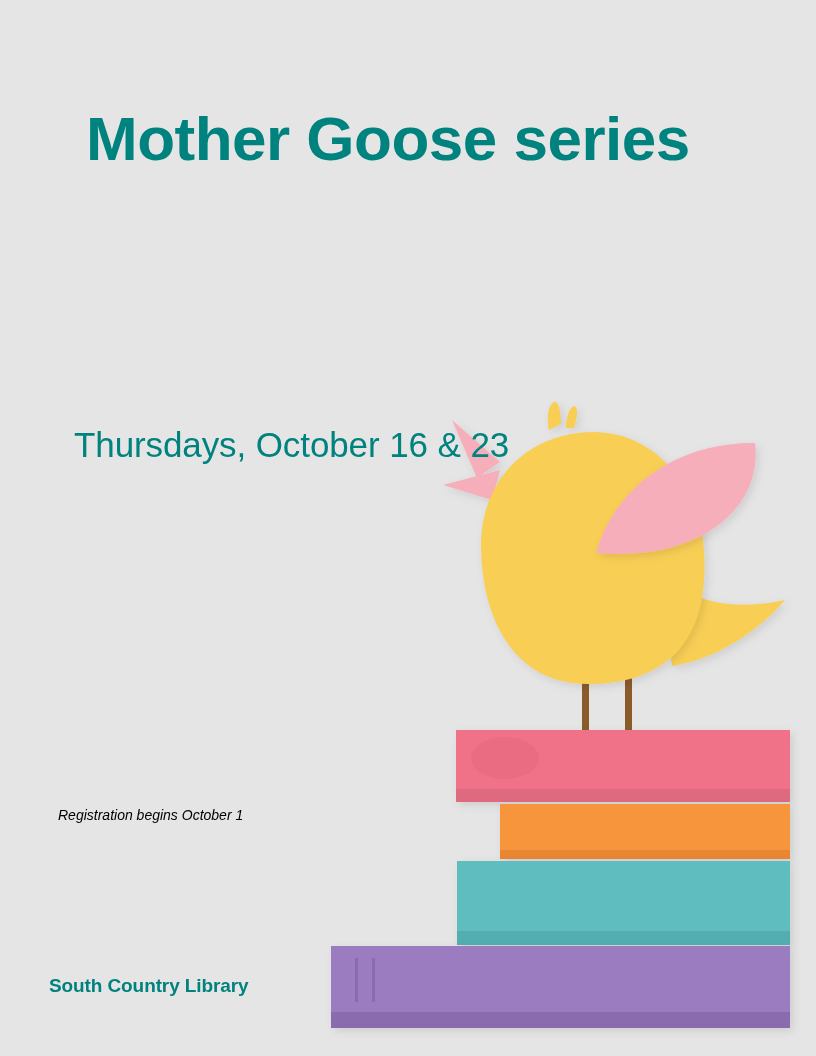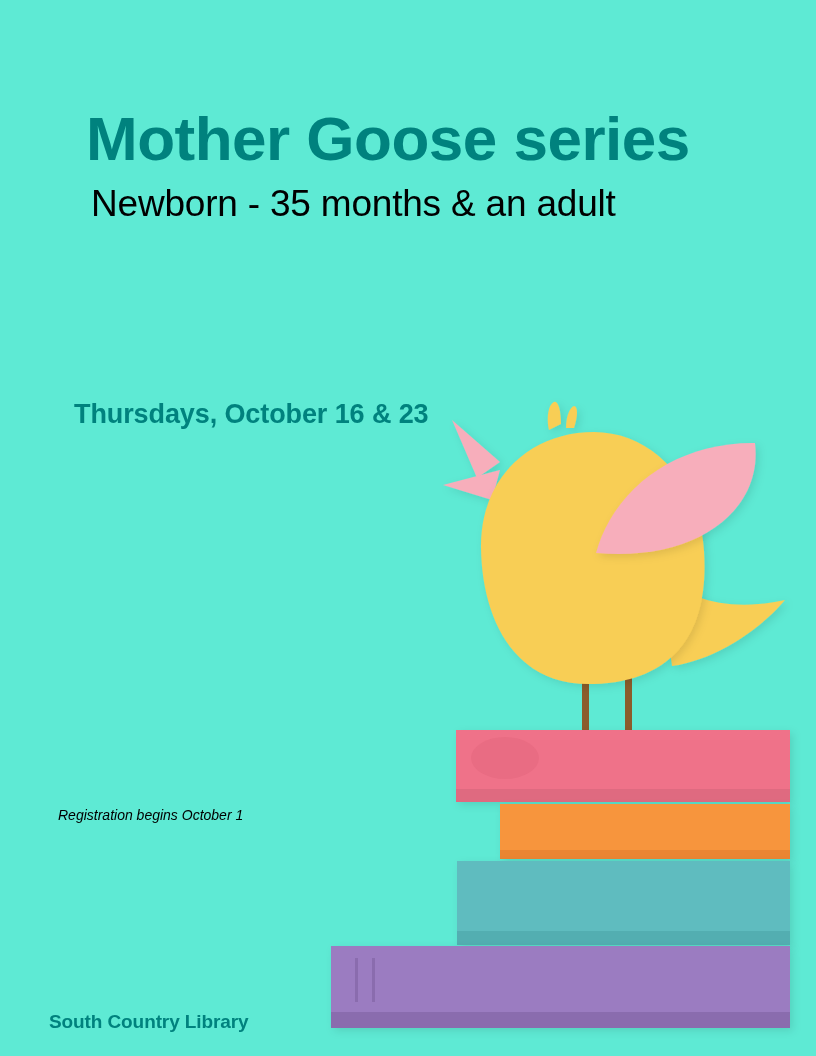--- a/index.html
+++ b/index.html
@@ -9,21 +9,21 @@
     background: #ffffff;
   }
   body {
     font-family: "Liberation Sans", sans-serif;
     -webkit-font-smoothing: antialiased;
   }
   #poster {
     position: relative;
     width: 816px;
     height: 1056px;
-    background: #5eead4;
+    background: #e5e5e5;
     overflow: hidden;
   }
 
   
   .txt { position: absolute; white-space: pre; }
 
   #title {
     left: 86px;
     top: 106px;
     font-size: 62px;
@@ -39,22 +39,22 @@
     font-size: 37px;
     font-weight: normal;
     color: #000000;
     line-height: 1.1;
     letter-spacing: -0.2px;
   }
 
   #schedule {
     left: 74px;
     top: 312px;
-    font-size: 27px;
-    font-weight: bold;
+    font-size: 35px;
+    font-weight: normal;
     color: #00827e;
     line-height: 1.52;
     letter-spacing: -0.1px;
   }
   #schedule .line { display: block; }
 
   #description {
     left: 89px;
     top: 528px;
     font-size: 28px;
@@ -75,21 +75,20 @@
     font-style: italic;
   }
 
   #library {
     left: 49px;
     top: 975px;
     font-size: 19px;
     font-weight: bold;
     color: #00827e;
     letter-spacing: -0.1px;
-    margin-top: 36px;
   }
 
   
   #illustration {
     position: absolute;
     left: 0;
     top: 0;
     width: 816px;
     height: 1056px;
   }
@@ -171,21 +170,20 @@
           <rect x="355" y="958" width="3" height="44" fill="#8a6cae"></rect>
           <rect x="372" y="958" width="3" height="44" fill="#8a6cae"></rect>
         </g>
 
       </g>
     </svg>
   </div>
 
   <div class="txt" id="title">Mother Goose series</div>
 
-  <div class="txt" id="subtitle">Newborn - 35 months &amp; an adult</div>
 
   <div class="txt" id="schedule">
     <span class="line">Thursdays, October 16 &amp; 23</span>
   </div>
 
   <div class="txt" id="description">
   </div>
 
   <div class="txt" id="registration">Registration begins October 1</div>
 

